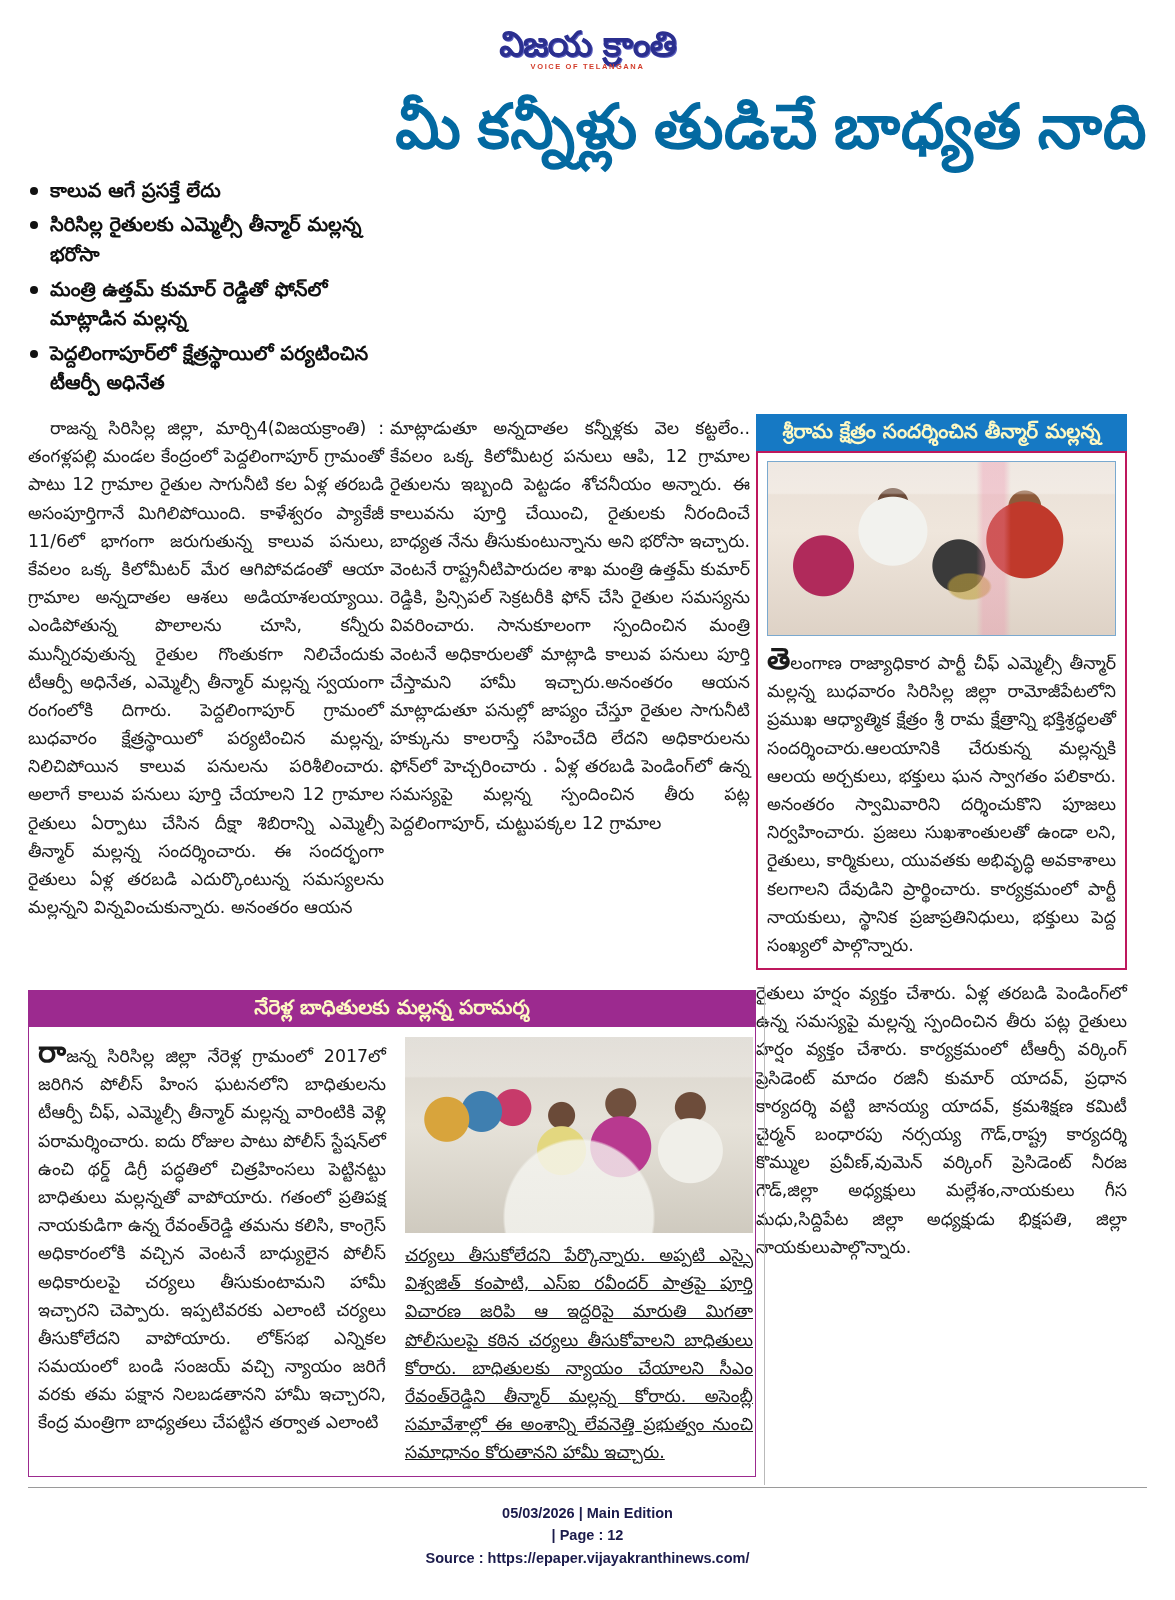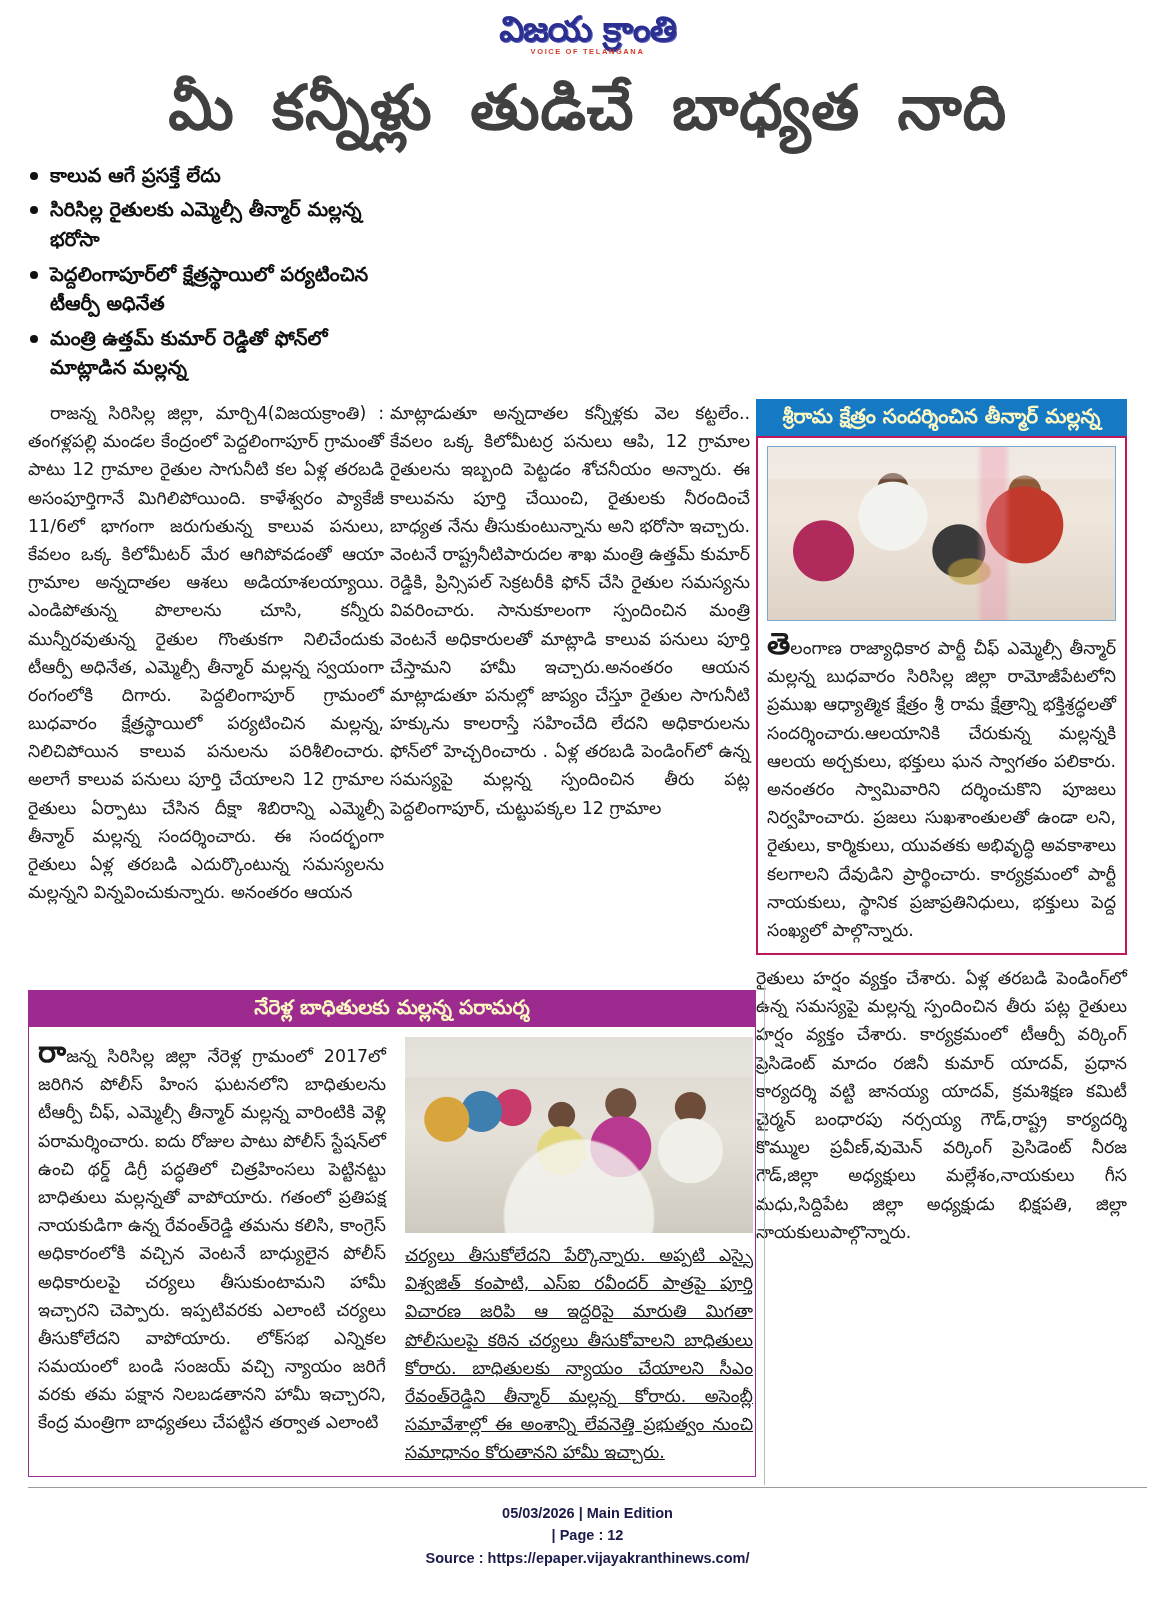--- a/index.html
+++ b/index.html
@@ -5,45 +5,45 @@
   * { box-sizing: border-box; }
   html, body { margin:0; padding:0; }
   body {
     width:1175px; height:1600px;
     background:#ffffff;
     font-family:"Liberation Sans", sans-serif;
     color:#111;
     position:relative;
     overflow:hidden;
   }
-  .page { width:1175px; height:1600px; position:relative; padding:1px 28px; }
+  .page { width:1175px; height:1600px; position:relative; padding:16px 28px; }
 
   
   .masthead { height:60px; display:flex; align-items:center; justify-content:center; padding-top:6px; }
   .logo-wrap { position:relative; text-align:center; line-height:1; }
   .logo-text {
     font-family:"DejaVu Sans", sans-serif;
     font-size:35px; font-weight:bold;
     color:#2b2f8f; letter-spacing:-1px;
     text-shadow:1px 1px 0 #5b5fc0;
   }
   .logo-sub {
     font-family:"Liberation Sans", sans-serif;
     font-size:7.5px; font-weight:bold; letter-spacing:1.6px;
     color:#d23c2a; margin-top:1px;
   }
 
   
   .headline {
-    text-align:center;
-    font-family:Liberation Mono, monospace;
+    text-align:right;
+    font-family:Liberation Serif, serif;
     font-size:62px;
     font-weight:bold;
     line-height:1.22;
-    color:#404040;
+    color:#0369a1;
     margin:14px 0 10px 0;
     white-space:nowrap;
     letter-spacing:0.5px;
   }
 
   
   .cols { display:flex; gap:6px; align-items:flex-start; }
   .col-a { width:356px; flex:0 0 356px; }
   .col-b { width:360px; flex:0 0 360px; }
   .col-c { width:371px; flex:0 0 371px; }
@@ -201,22 +201,22 @@
   </div>
 
   <div class="headline">మీ కన్నీళ్లు తుడిచే బాధ్యత నాది</div>
 
   <div class="cols">
 
     <div class="col-a">
       <ul class="bullets">
         <li>కాలువ ఆగే ప్రసక్తే లేదు</li>
         <li>సిరిసిల్ల రైతులకు ఎమ్మెల్సీ తీన్మార్ మల్లన్న భరోసా</li>
+        <li>మంత్రి ఉత్తమ్ కుమార్ రెడ్డితో ఫోన్‌లో మాట్లాడిన మల్లన్న</li>
         <li>పెద్దలింగాపూర్‌లో క్షేత్రస్థాయిలో పర్యటించిన టీఆర్పీ అధినేత</li>
-        <li>మంత్రి ఉత్తమ్ కుమార్ రెడ్డితో ఫోన్‌లో మాట్లాడిన మల్లన్న</li>
       </ul>
     </div>
 
   </div>
 
   <div class="cols" style="margin-top:2px;">
 
     <div class="col-a">
       <div class="body-text indent">రాజన్న సిరిసిల్ల జిల్లా, మార్చి4(విజయక్రాంతి) : తంగళ్లపల్లి మండల కేంద్రంలో పెద్దలింగాపూర్ గ్రామంతో పాటు 12 గ్రామాల రైతుల సాగునీటి కల ఏళ్ల తరబడి అసంపూర్తిగానే మిగిలిపోయింది. కాళేశ్వరం ప్యాకేజీ 11/6లో భాగంగా జరుగుతున్న కాలువ పనులు, కేవలం ఒక్క కిలోమీటర్ మేర ఆగిపోవడంతో ఆయా గ్రామాల అన్నదాతల ఆశలు అడియాశలయ్యాయి. ఎండిపోతున్న పొలాలను చూసి, కన్నీరు మున్నీరవుతున్న రైతుల గొంతుకగా నిలిచేందుకు టీఆర్పీ అధినేత, ఎమ్మెల్సీ తీన్మార్ మల్లన్న స్వయంగా రంగంలోకి దిగారు. పెద్దలింగాపూర్ గ్రామంలో బుధవారం క్షేత్రస్థాయిలో పర్యటించిన మల్లన్న, నిలిచిపోయిన కాలువ పనులను పరిశీలించారు. అలాగే కాలువ పనులు పూర్తి చేయాలని 12 గ్రామాల రైతులు ఏర్పాటు చేసిన దీక్షా శిబిరాన్ని ఎమ్మెల్సీ తీన్మార్ మల్లన్న సందర్శించారు. ఈ సందర్భంగా రైతులు ఏళ్ల తరబడి ఎదుర్కొంటున్న సమస్యలను మల్లన్నని విన్నవించుకున్నారు. అనంతరం ఆయన</div>
     </div>

